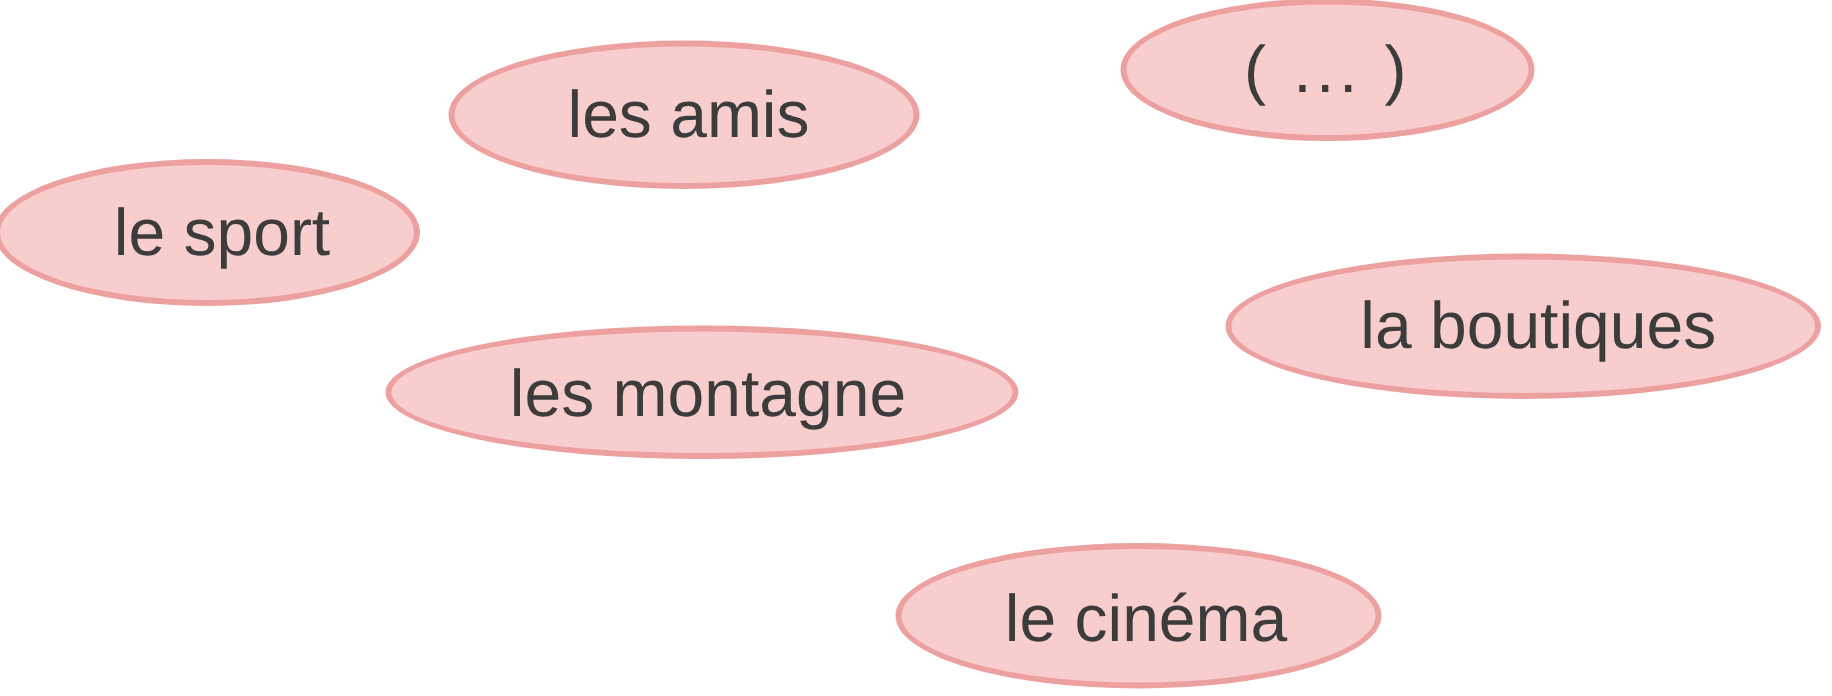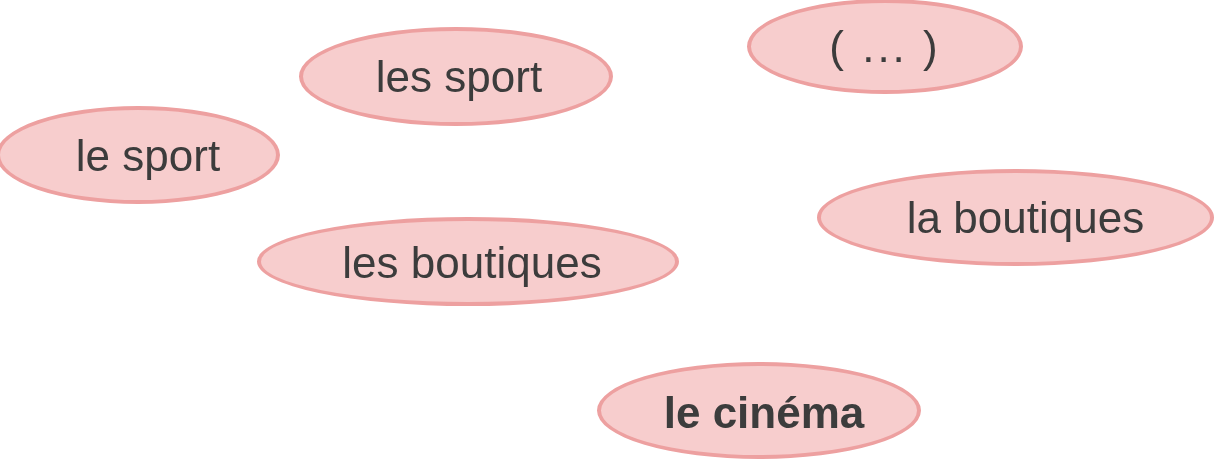--- a/index.html
+++ b/index.html
@@ -45,44 +45,44 @@
   #b-la-montagne   { left: 817px;  top: 169px; width: 397px; height: 97px; }
   #b-les-boutiques { left: 257px;  top: 217px; width: 422px; height: 89px; }
   #b-le-cinema     { left: 597px;  top: 362px; width: 324px; height: 97px; }
 
   
   #b-le-sport .label      { transform: translate(10px, 1px); text-align: center; }
   #b-les-amis .label      { transform: translate(3px, 0px); }
   #b-ellipsis .label      { transform: translate(0px, 0px); letter-spacing: 3px; }
   #b-la-montagne .label   { transform: translate(10px, 0px); }
   #b-les-boutiques .label { transform: translate(4px, 1px); }
-  #b-le-cinema .label     { transform: translate(5px, 2px); font-weight: bold; }
+  #b-le-cinema .label     { transform: translate(5px, 2px); }
 </style>
 </head>
 <body>
 
 <div id="canvas">
 
   <div class="bubble" id="b-le-sport">
     <span class="label">le sport</span>
   </div>
 
   <div class="bubble" id="b-les-amis">
-    <span class="label">les sport</span>
+    <span class="label">les amis</span>
   </div>
 
   <div class="bubble" id="b-ellipsis">
     <span class="label">( ... )</span>
   </div>
 
   <div class="bubble" id="b-la-montagne">
     <span class="label">la boutiques</span>
   </div>
 
   <div class="bubble" id="b-les-boutiques">
-    <span class="label">les boutiques</span>
+    <span class="label">les montagne</span>
   </div>
 
   <div class="bubble" id="b-le-cinema">
     <span class="label">le cinéma</span>
   </div>
 
 </div>
 
 </body></html>

